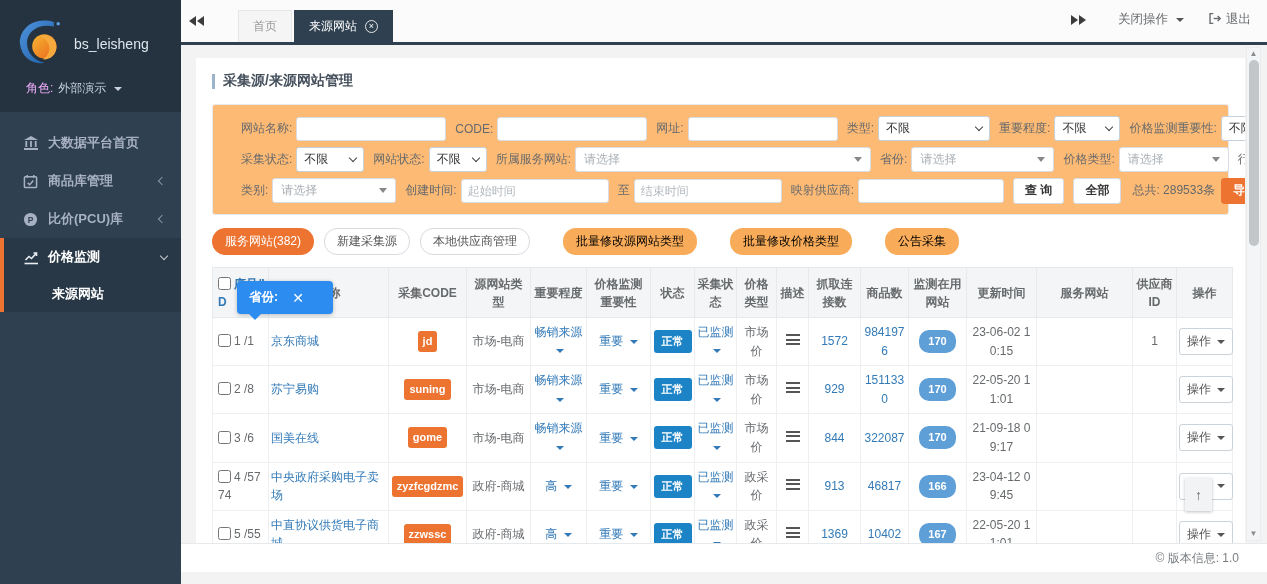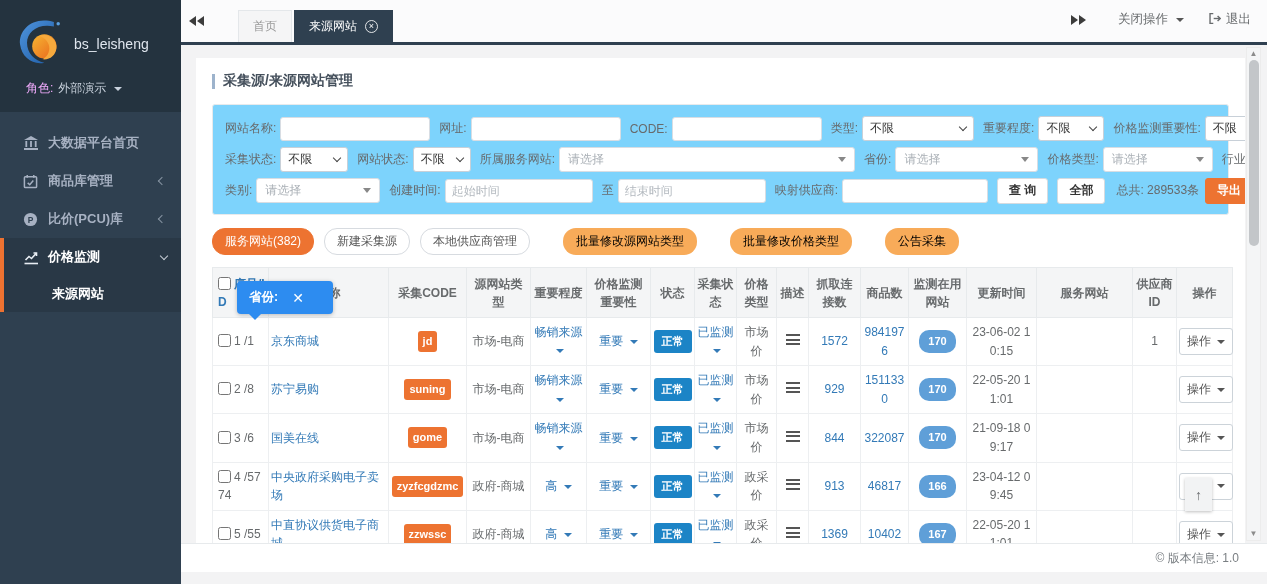--- a/index.html
+++ b/index.html
@@ -37,21 +37,21 @@
   .tb-right { margin-left:auto; display:flex; align-items:center; height:45px; gap:24px; padding-right:16px; }
   .tb-item { display:flex; align-items:center; gap:5px; font-size:12.5px; color:#676a6c; cursor:pointer; }
   .car { display:inline-block; width:0; height:0; border-left:4px solid transparent; border-right:4px solid transparent; border-top:4px solid #337ab7; vertical-align:middle; margin-left:3px; }
   .car.dark { border-top-color:#555; }
 
   .content { position:relative; flex:1; background:#f3f3f4; overflow:hidden; }
   .panel { position:absolute; left:15px; top:13px; right:22px; height:485px; background:#fff; padding:12px 16px; overflow:hidden; }
   .page-title { display:flex; align-items:center; font-size:14px; font-weight:bold; color:#45505c; height:22px; }
   .tbar { width:3px; height:15px; background:#9db3cc; margin-right:8px; }
 
-  .filter-box { margin-top:12px; border:1px solid #e7eaec; background:#7dd3fc; border-radius:3px; padding:8px 12px; }
+  .filter-box { margin-top:12px; border:1px solid #e7eaec; background:#fdba74; border-radius:3px; padding:8px 28px; }
   .frow { display:flex; align-items:center; height:31px; white-space:nowrap; }
   .ff { display:flex; align-items:center; margin-right:9px; }
   .ff label { font-size:12px; color:#676a6c; margin-right:4px; }
   .txt { height:24px; border:1px solid #d8dde3; border-radius:3px; padding:0 6px; font-size:12px; color:#333; font-family:inherit; }
   .txt::placeholder { color:#b3b9bf; }
   .nsel { height:25px; border:1px solid #c8d0d8; border-radius:3px; background:#fff; display:inline-flex; align-items:center; justify-content:space-between; padding:0 7px; font-size:12px; color:#333; cursor:pointer; }
   .nsel .nchev { width:6px; height:6px; border-right:1.6px solid #444; border-bottom:1.6px solid #444; transform:rotate(45deg); margin-top:-3px; margin-left:6px; }
   .sel2 { height:25px; border:1px solid #d8dde3; border-radius:3px; background:#fff; display:inline-flex; align-items:center; justify-content:space-between; padding:0 8px; font-size:12px; color:#aab0b6; cursor:pointer; }
   .sel2 .s2car { width:0; height:0; border-left:4px solid transparent; border-right:4px solid transparent; border-top:5px solid #888; margin-left:8px; }
   .fbtn { height:26px; padding:0 11px; background:#fff; border:1px solid #d5dbe0; border-radius:3px; font-size:12px; color:#333; font-weight:bold; cursor:pointer; font-family:inherit; }
@@ -223,25 +223,25 @@
           <span>采集源/来源网站管理</span>
         </div>
 
         <div class="filter-box">
           <div class="frow">
             <div class="ff">
                 <label>网站名称:</label>
                 <input class="txt" style="width: 150px;">
               </div>
             <div class="ff">
+                <label>CODE:</label>
+                <input class="txt" style="width: 150px;">
+              </div>
+            <div class="ff">
                 <label>网址:</label>
-                <input class="txt" style="width: 150px;">
-              </div>
-            <div class="ff">
-                <label>CODE:</label>
                 <input class="txt" style="width: 150px;">
               </div>
             <div class="ff">
                 <label>类型:</label>
                 <span class="nsel" style="width:112px">
                   <span>不限</span>
                   <i class="nchev"></i>
                 </span>
               </div>
             <div class="ff">

